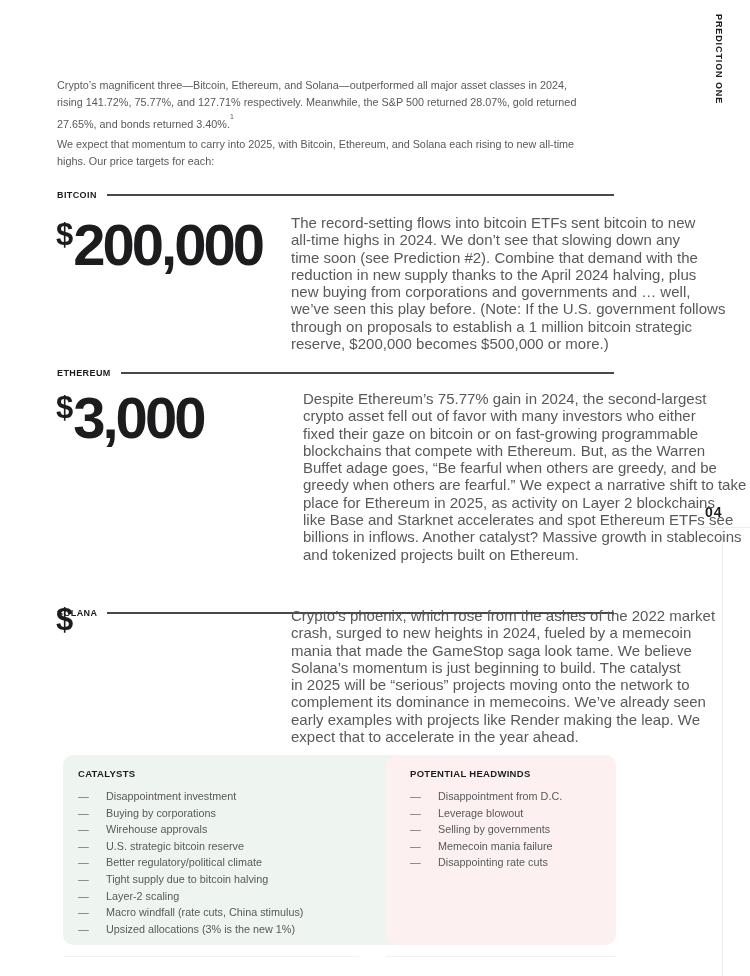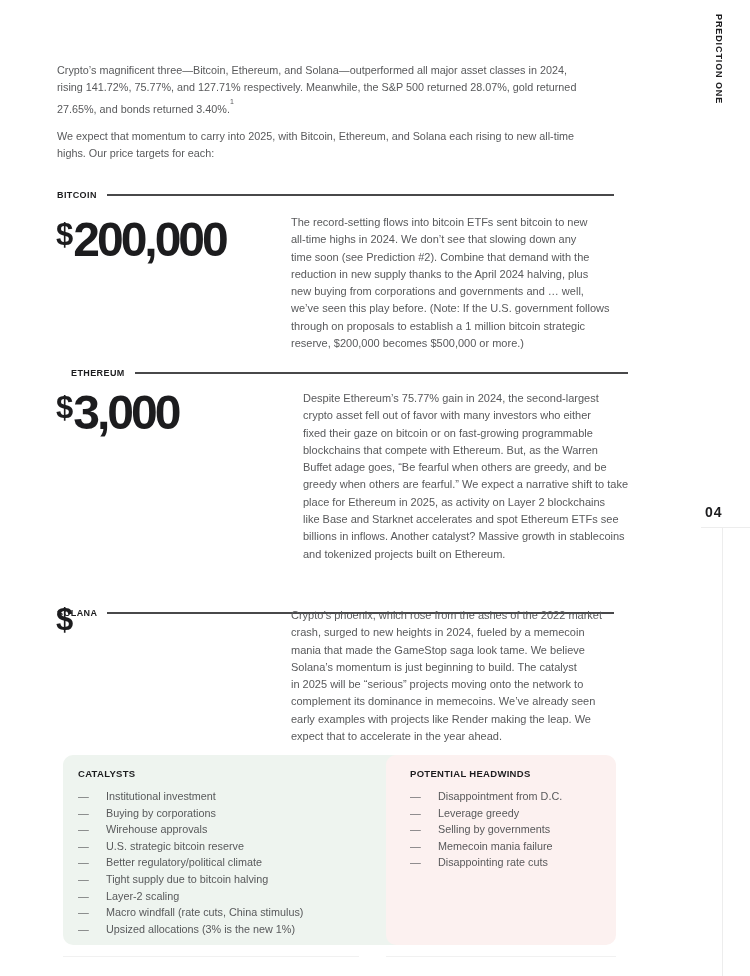--- a/index.html
+++ b/index.html
@@ -21,42 +21,42 @@
   .page-number {
     position:absolute; left:705px; top:504px;
     font-size:14px; font-weight:bold; letter-spacing:1px; color:#1c1c1e;
   }
   .vline { position:absolute; left:722px; top:528px; width:1px; height:448px; background:#ededed; }
   .htick { position:absolute; left:701px; top:527px; width:49px; height:1px; background:#ededed; }
   .underline-left  { position:absolute; left:63px;  top:956px; width:296px; height:1px; background:#f1f1f1; }
   .underline-right { position:absolute; left:386px; top:956px; width:230px; height:1px; background:#f1f1f1; }
 
   
-  .intro { position:absolute; left:57px; top:62px; width:570px; }
-  .intro p + p { margin-top:10px; }
+  .intro { position:absolute; left:57px; top:77px; width:570px; }
+  .intro p + p { margin-top:3px; }
 
   
   .sec-header {
     position:absolute; left:57px; width:557px;
     display:flex; align-items:center; gap:10px;
   }
   .sec-label {
     font-size:9px; font-weight:bold; letter-spacing:0.4px; color:#1c1c1e; white-space:nowrap;
   }
   .sec-rule { flex:1; height:1.5px; background:#48484a; }
   .price {
     position:absolute; left:56px; display:flex; align-items:flex-start;
     color:#1c1c1e; font-weight:bold;
   }
   .price .cur { font-size:31px; line-height:1; margin-top:3px; letter-spacing:0; }
-  .price .amt { font-size:48px; line-height:1; letter-spacing:-3px; }
-  .sec-body { position:absolute; left:291px; width:340px; font-size:11px; line-height:17.3px; color:#58595b; }
+  .price .amt { font-size:58px; line-height:1; letter-spacing:-3px; }
+  .sec-body { position:absolute; left:291px; width:340px; font-size:15px; line-height:17.3px; color:#58595b; }
 
   #hdr-bitcoin { top:190px; }  #price-bitcoin { top:216px; }  #body-bitcoin { top:214px; }
-  #hdr-eth     { top:368px;margin-left:14px; }  #price-eth     { top:389px; }  #body-eth     { top:390px;margin-left:12px; }
+  #hdr-eth     { top:368px; }  #price-eth     { top:389px; }  #body-eth     { top:390px;margin-left:12px; }
   #hdr-sol     { top:608px; }  #price-sol     { top:601px; }  #body-sol     { top:598px;margin-top:9px; }
 
   
   .info-box {
     position:absolute; top:755px; height:190px; border-radius:10px;
     padding:13px 15px;
   }
   .box-green { left:63px; width:352px; background:#eef4ef; }
   .box-pink  { left:386px; width:230px; background:#fcf1f0; padding-left:24px; }
   .box-title { font-size:9.5px; font-weight:bold; letter-spacing:0.3px; color:#1c1c1e; margin-bottom:9px; }
@@ -134,21 +134,21 @@
 in 2025 will be “serious” projects moving onto the network to
 complement its dominance in memecoins. We’ve already seen
 early examples with projects like Render making the leap. We
 expect that to accelerate in the year ahead.</p>
 
   <div class="info-box box-green">
     <div class="box-title">CATALYSTS</div>
     <ul class="box-list">
       <li>
           <span class="dash">—</span>
-          <span>Institutional investment</span>
+          <span>Disappointment investment</span>
         </li>
       <li>
           <span class="dash">—</span>
           <span>Buying by corporations</span>
         </li>
       <li>
           <span class="dash">—</span>
           <span>Wirehouse approvals</span>
         </li>
       <li>
@@ -180,21 +180,21 @@
 
   <div class="info-box box-pink">
     <div class="box-title">POTENTIAL HEADWINDS</div>
     <ul class="box-list">
       <li>
           <span class="dash">—</span>
           <span>Disappointment from D.C.</span>
         </li>
       <li>
           <span class="dash">—</span>
-          <span>Leverage greedy</span>
+          <span>Leverage blowout</span>
         </li>
       <li>
           <span class="dash">—</span>
           <span>Selling by governments</span>
         </li>
       <li>
           <span class="dash">—</span>
           <span>Memecoin mania failure</span>
         </li>
       <li>

